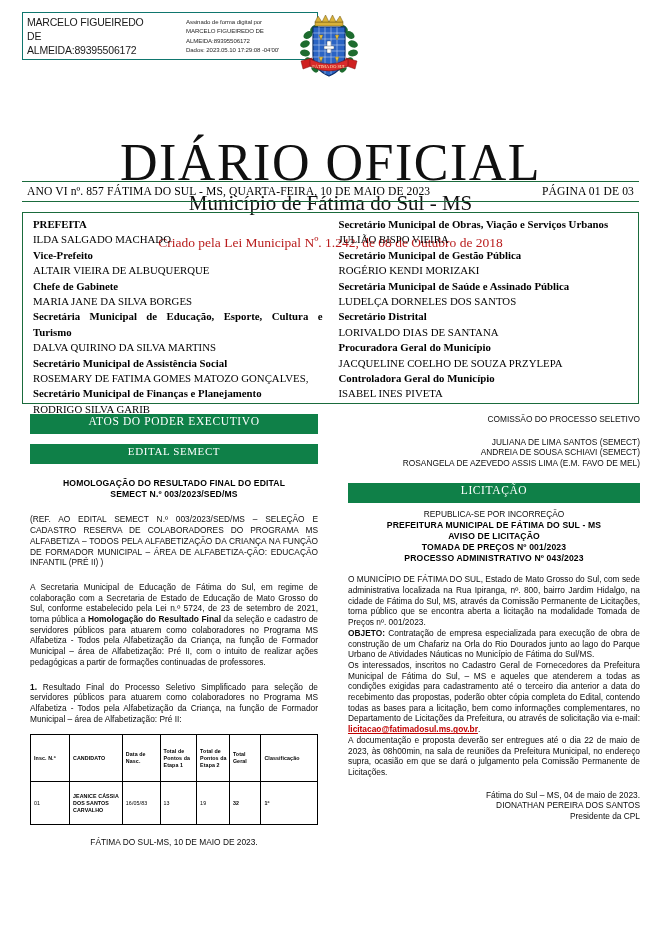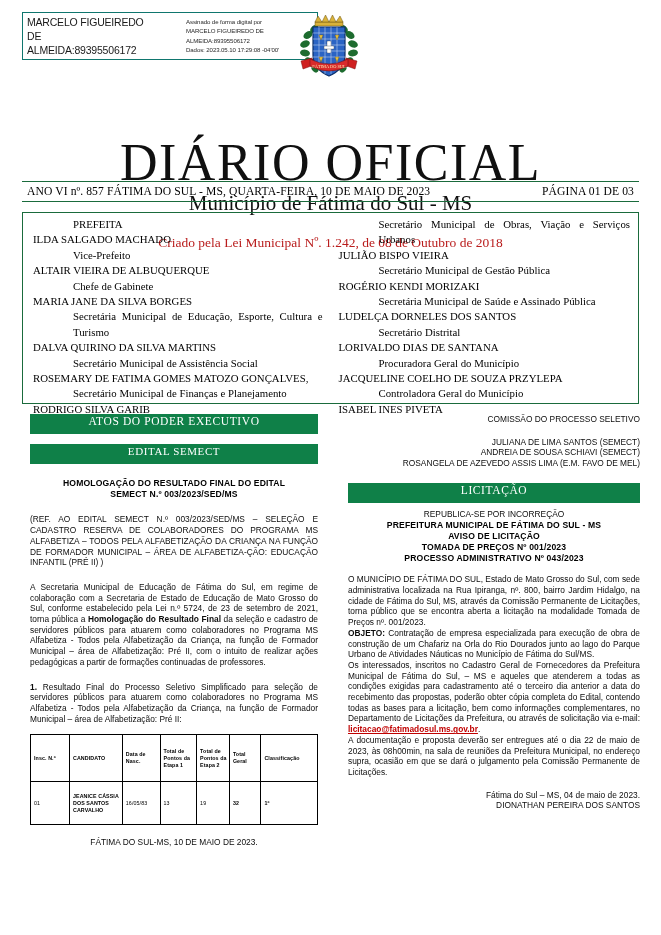--- a/index.html
+++ b/index.html
@@ -132,23 +132,22 @@
   .off-col {
     width: 50%;
     box-sizing: border-box;
     padding: 0 8px 0 10px;
     font-family: "Liberation Serif", serif;
     font-size: 10.8px;
     line-height: 15.4px;
   }
   .off-col.right { padding-left: 8px; }
   .off-role {
-    font-weight: normal;
+    font-weight: bold;
     text-align: justify;
-    margin-left: 40px;
   }
   .off-name { font-weight: 400; }
 
   
   .col-left {
     position: absolute;
     left: 30px;
     top: 414px;
     width: 288px;
   }
@@ -416,15 +415,16 @@
     <div class="hd">TOMADA DE PREÇOS Nº 001/2023</div>
     <div class="hd">PROCESSO ADMINISTRATIVO Nº 043/2023</div>
     <div class="sp10"></div>
     <div class="bt">O MUNICÍPIO DE FÁTIMA DO SUL, Estado de Mato Grosso do Sul, com sede administrativa localizada na Rua Ipiranga, nº. 800, bairro Jardim Hidalgo, na cidade de Fátima do Sul, MS, através da Comissão Permanente de Licitações, torna público que se encontra aberta a licitação na modalidade Tomada de Preços nº. 001/2023.</div>
     <div class="bt"><b>OBJETO:</b><span> Contratação de empresa especializada para execução de obra de construção de um Chafariz na Orla do Rio Dourados junto ao lago do Parque Urbano de Atividades Náuticas no Município de Fátima do Sul/MS.</span></div>
     <div class="bt"><span>Os interessados, inscritos no Cadastro Geral de Fornecedores da Prefeitura Municipal de Fátima do Sul, – MS e aqueles que atenderem a todas as condições exigidas para cadastramento até o terceiro dia anterior a data do recebimento das propostas, poderão obter cópia completa do Edital, contendo todas as bases para a licitação, bem como informações complementares, no Departamento de Licitações da Prefeitura, ou através de solicitação via e-mail: </span><a class="mailink" href="#">licitacao@fatimadosul.ms.gov.br</a><span>.</span></div>
     <div class="bt">A documentação e proposta deverão ser entregues até o dia 22 de maio de 2023, às 08h00min, na sala de reuniões da Prefeitura Municipal, no endereço supra, ocasião em que se dará o julgamento pela Comissão Permanente de Licitações.</div>
     <div class="sp12"></div>
     <div class="bt r">Fátima do Sul – MS, 04 de maio de 2023.</div>
     <div class="bt r">DIONATHAN PEREIRA DOS SANTOS</div>
+    <div class="bt r">Presidente da CPL</div>
   </div>
 
 </div>
 
 </body></html>

